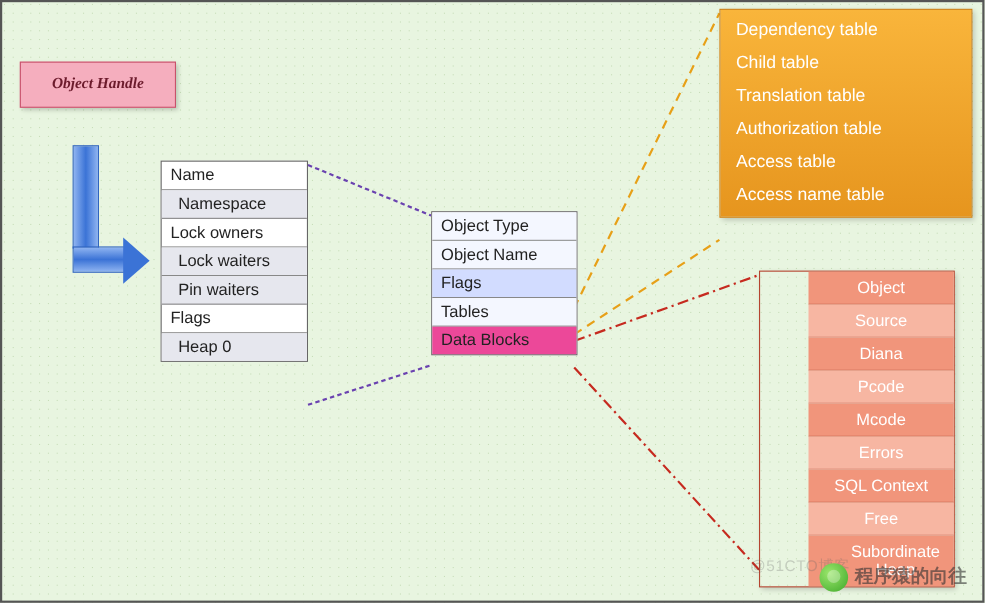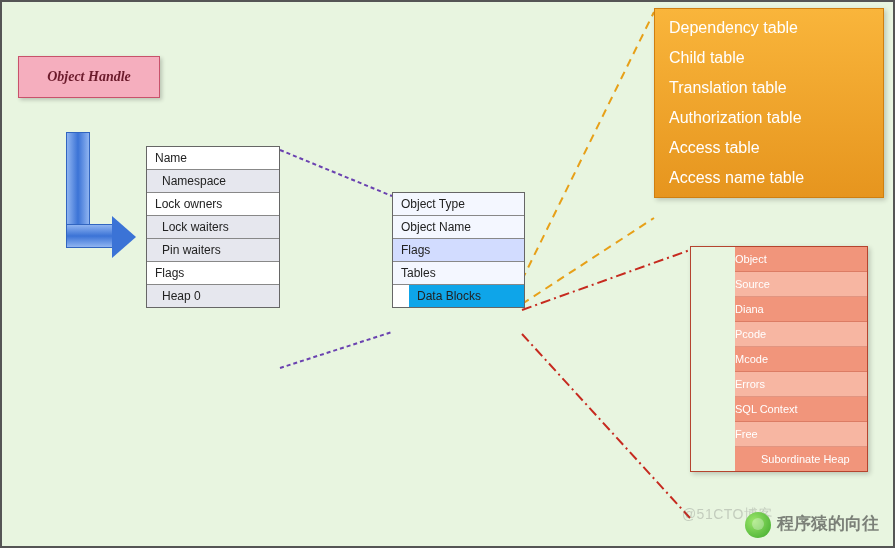--- a/index.html
+++ b/index.html
@@ -42,45 +42,45 @@
   }
   .arrow .head {
     position: absolute; left: 52px; top: 84px; width: 0; height: 0;
     border-top: 21px solid transparent;
     border-bottom: 21px solid transparent;
     border-left: 24px solid #3b73d6;
   }
   .tbl { position: absolute; border: 1px solid #666; background: #fff; }
   .tbl .row {
     border-bottom: 1px solid #888; padding: 4px 8px;
-    color: #222; font-size: 12px; white-space: nowrap;
+    color: #222; font-size: 15px; white-space: nowrap;
   }
   .tbl .row:last-child { border-bottom: none; }
   .tbl.main { left: 144px; top: 144px; width: 134px; }
   .tbl.main .row.alt { background: #e6e7ee; padding-left: 15px; }
   .tbl.mid { left: 390px; top: 190px; width: 133px; }
   .tbl.mid .row { background: #f4f7ff; }
-  .tbl.mid .row.d1 { background: #0ea5e9; margin-left: 16px; }
+  .tbl.mid .row.d1 { background: #ec4899; }
   .tbl.mid .row.d2 { background: #d2dcff; }
   .orange-box {
     position: absolute; left: 652px; top: 6px; width: 230px;
     background: linear-gradient(#f9b53b, #e6951e);
     border: 1px solid #cf7f10; padding: 4px 0;
     box-shadow: 2px 2px 5px rgba(0,0,0,0.2);
   }
   .orange-box .row {
     color: #fff; font-size: 16px; padding: 6px 14px;
   }
   .salmon-box {
     position: absolute; left: 688px; top: 244px; width: 178px;
     border: 1px solid #b5442f;
     box-shadow: 2px 2px 5px rgba(0,0,0,0.2);
   }
   .salmon-box .row {
-    color: #fff; font-size: 11px; padding: 6px 0;
+    color: #fff; text-align: center; font-size: 15px; padding: 6px 0;
     border-bottom: 1px solid rgba(160,50,30,0.25);
     margin-left: 44px;
   }
   .salmon-box .row:nth-child(odd) { background: #f1957b; }
   .salmon-box .row:nth-child(even) { background: #f7b6a2; }
   .salmon-box .row:last-child { border-bottom: none; padding-left: 26px; }
   svg.lines { position: absolute; left: 0; top: 0; width: 895px; height: 548px; pointer-events: none; }
   .watermark {
     position: absolute; right: 14px; bottom: 8px;
     color: rgba(50,50,50,0.6); font-size: 17px; font-weight: bold;

